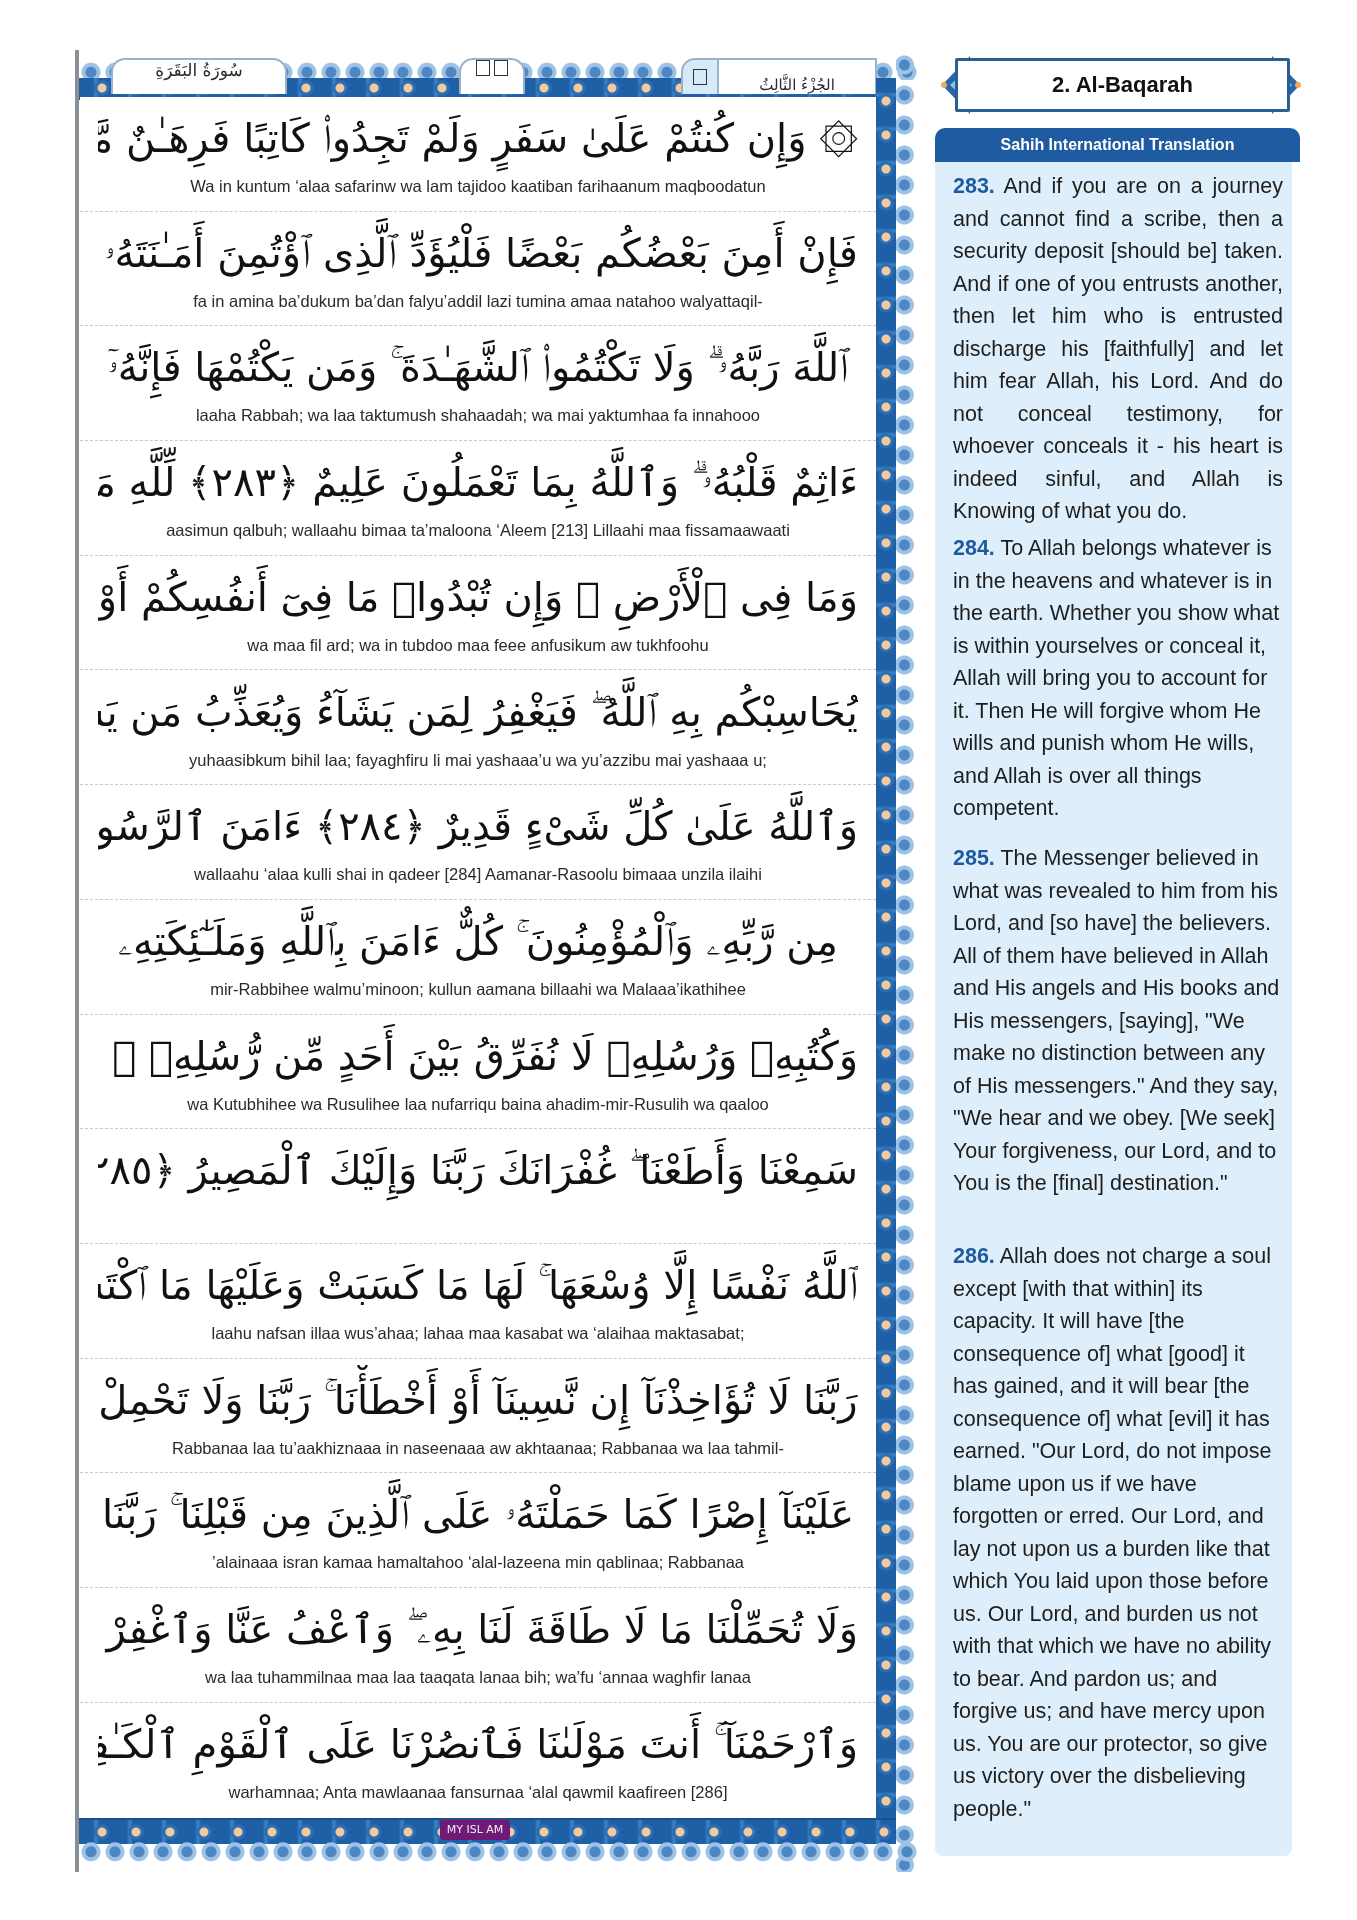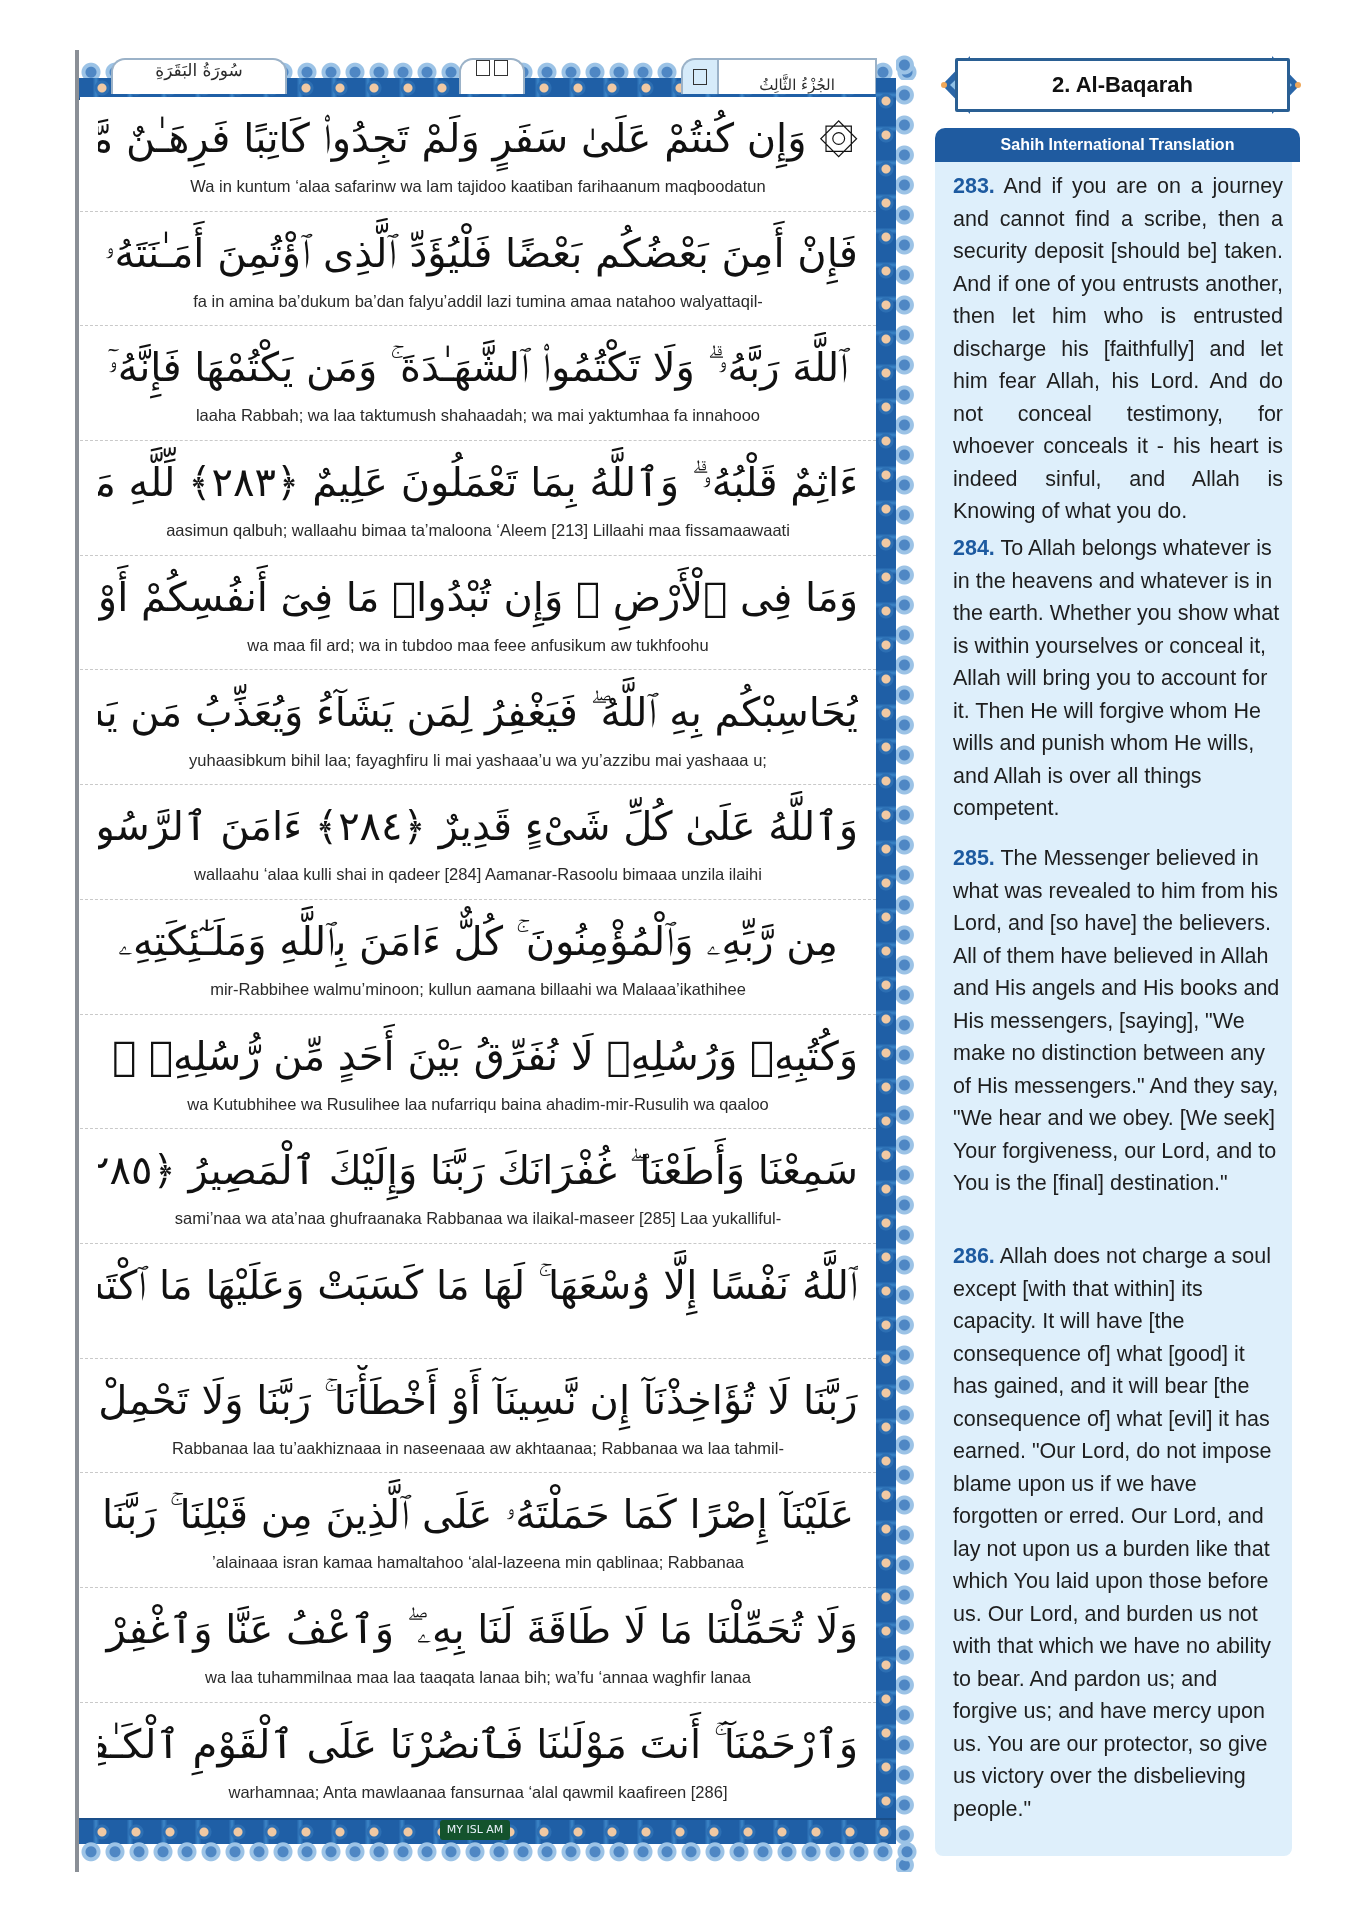--- a/index.html
+++ b/index.html
@@ -24,21 +24,21 @@
       linear-gradient(#1f5fa6 0 40%, #3d86c8 50%, #1f5fa6 60% 100%) 0 0/20px 34px repeat-y; }
   .right-pendants { position:absolute; left:821px; top:0; width:24px; height:1822px;
     background: radial-gradient(circle at 35% 50%, #4f87c4 0 5px, #9cc3e6 6px 9px, transparent 10px) 0 0/24px 30px repeat-y; }
   .bottom-band { position:absolute; left:4px; top:1768px; width:817px; height:24px;
     background:
       radial-gradient(circle, #f1c9a3 0 4px, #2d6fb3 5px 7px, transparent 8px) 6px 2px/34px 20px repeat-x,
       linear-gradient(90deg, #1f5fa6 0 40%, #3d86c8 50%, #1f5fa6 60% 100%) 0 0/34px 24px repeat-x;
     border-top:2px solid #1a4f8a; }
   .bottom-pendants { position:absolute; left:4px; top:1792px; width:840px; height:28px;
     background: radial-gradient(circle at 50% 35%, #4f87c4 0 5px, #9cc3e6 6px 9px, transparent 10px) 0 0/24px 28px repeat-x; }
-  .footer-logo { position:absolute; left:365px; top:1770px; width:70px; height:20px; background:#14532d;
+  .footer-logo { position:absolute; left:365px; top:1770px; width:70px; height:20px; background:#701a75;
     color:#e8f1fb; font-size:11px; line-height:20px; text-align:center; border-radius:3px; }
 
   
   .tab { position:absolute; top:8px; height:36px; background:#ffffff; border:2px solid #9bb2c8; border-bottom:none;
          border-radius:14px 14px 0 0; box-sizing:border-box; display:flex; justify-content:center;
          font-family:"DejaVu Serif", serif; font-size:17px; color:#2b2b2b; }
   .tab-surah { left:36px; width:176px; }
   .tab-page { left:384px; width:66px; }
   .tab-juz-wrap { position:absolute; left:606px; top:8px; width:196px; height:36px; display:flex; }
   .tab-juz-marker { width:38px; height:36px; background:#d6ebfa; border:2px solid #9bb2c8; border-bottom:none;
@@ -130,24 +130,24 @@
     <div class="row" style="top:802.9px">
         <div class="arabic">مِن رَّبِّهِۦ وَٱلْمُؤْمِنُونَ ۚ كُلٌّ ءَامَنَ بِٱللَّهِ وَمَلَـٰٓئِكَتِهِۦ</div>
         <div class="translit">mir-Rabbihee walmu’minoon; kullun aamana billaahi wa Malaaa’ikathihee</div>
       </div>
     <div class="row" style="top:917.6px">
         <div class="arabic">وَكُتُبِهِۦ وَرُسُلِهِۦ لَا نُفَرِّقُ بَيْنَ أَحَدٍ مِّن رُّسُلِهِۦ ۚ وَقَالُوا۟</div>
         <div class="translit">wa Kutubhihee wa Rusulihee laa nufarriqu baina ahadim-mir-Rusulih wa qaaloo</div>
       </div>
     <div class="row" style="top:1032.3px">
         <div class="arabic">سَمِعْنَا وَأَطَعْنَا ۖ غُفْرَانَكَ رَبَّنَا وَإِلَيْكَ ٱلْمَصِيرُ ﴿٢٨٥﴾ لَا يُكَلِّفُ</div>
-        <div class="translit">sami’naa wa ata’naa ghufraanaka Rabbanaa wa ilaikal-maseer [285] Laa yukalliful-</div>
       </div>
     <div class="row" style="top:1147px">
         <div class="arabic">ٱللَّهُ نَفْسًا إِلَّا وُسْعَهَا ۚ لَهَا مَا كَسَبَتْ وَعَلَيْهَا مَا ٱكْتَسَبَتْ ۗ</div>
+        <div class="translit">laahu nafsan illaa wus’ahaa; lahaa maa kasabat wa ‘alaihaa maktasabat;</div>
       </div>
     <div class="row" style="top:1261.7px">
         <div class="arabic">رَبَّنَا لَا تُؤَاخِذْنَآ إِن نَّسِينَآ أَوْ أَخْطَأْنَا ۚ رَبَّنَا وَلَا تَحْمِلْ</div>
         <div class="translit">Rabbanaa laa tu’aakhiznaaa in naseenaaa aw akhtaanaa; Rabbanaa wa laa tahmil-</div>
       </div>
     <div class="row" style="top:1376.4px">
         <div class="arabic">عَلَيْنَآ إِصْرًا كَمَا حَمَلْتَهُۥ عَلَى ٱلَّذِينَ مِن قَبْلِنَا ۚ رَبَّنَا</div>
         <div class="translit">’alainaaa isran kamaa hamaltahoo ‘alal-lazeena min qablinaa; Rabbanaa</div>
       </div>
     <div class="row" style="top:1491.1px">

